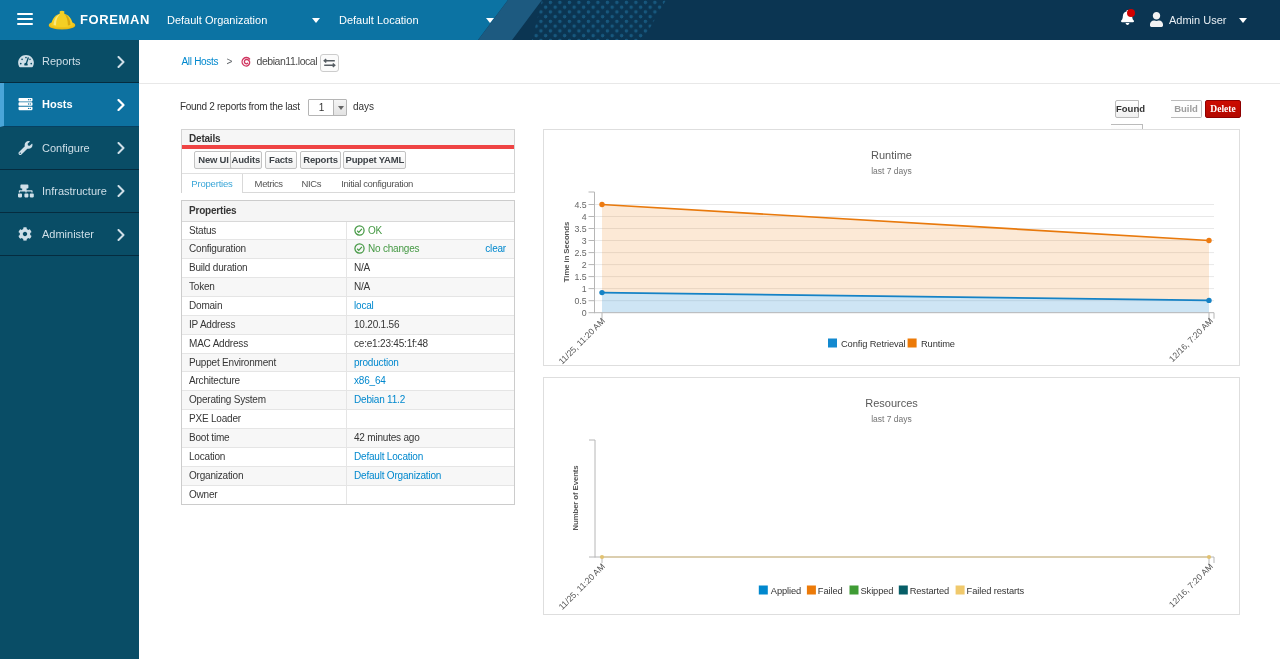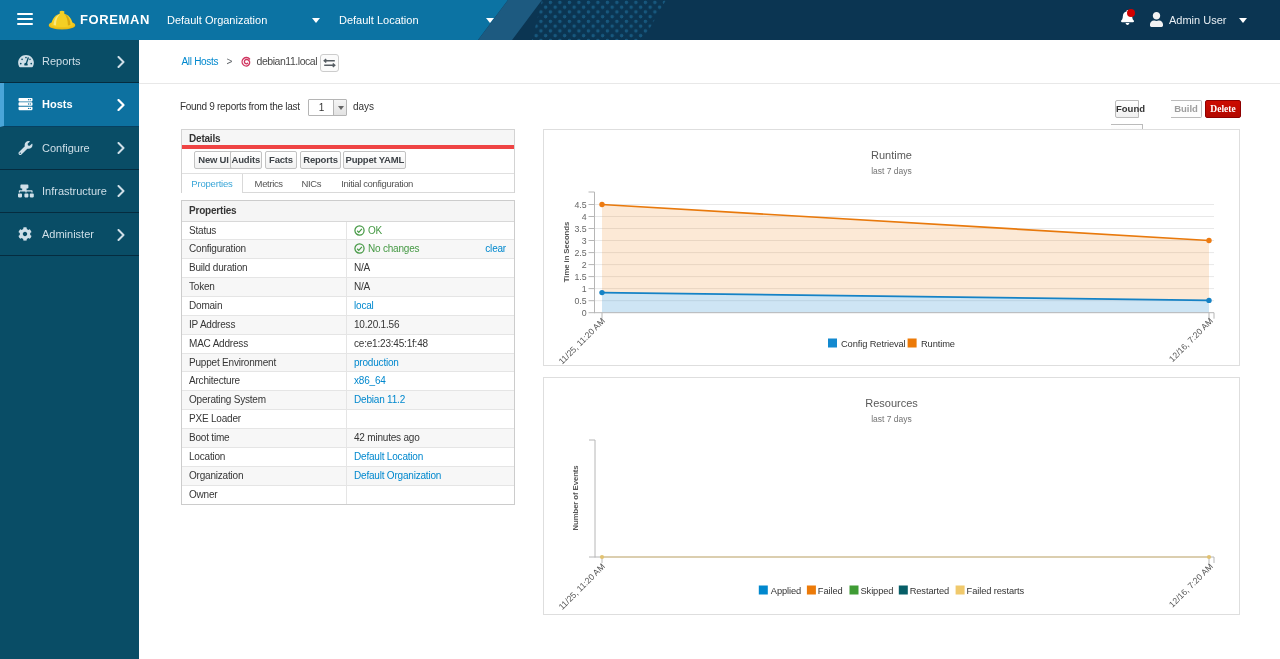--- a/index.html
+++ b/index.html
@@ -172,21 +172,21 @@
     </svg>
     <span id="bc-host">debian11.local</span>
     <div id="bc-btn">
       <svg width="13" height="12" viewBox="0 0 13 12" style="position:absolute;left:2px;top:2px;">
         <path d="M3.2 2 L1.2 3.8 L3.2 5.6 M1.2 3.8 L11.8 3.8" stroke="#565d63" stroke-width="1.4" fill="none"></path>
         <path d="M9.8 6.4 L11.8 8.2 L9.8 10 M1.2 8.2 L11.8 8.2" stroke="#565d63" stroke-width="1.4" fill="none"></path>
       </svg>
     </div>
   </div>
 
-  <div id="found">Found 9 reports from the last</div>
+  <div id="found">Found 2 reports from the last</div>
   <div id="daysel">
       <div class="num">1</div>
       <div class="arr"></div>
     </div>
   <div id="dayslbl">days</div>
   <div class="tbtn" id="btn-edit">Found</div>
   <div class="tbtn" id="btn-clone">Clone</div>
   <div class="tbtn" id="btn-build">Build</div>
   <div class="tbtn" id="btn-delete">Delete</div>
 

